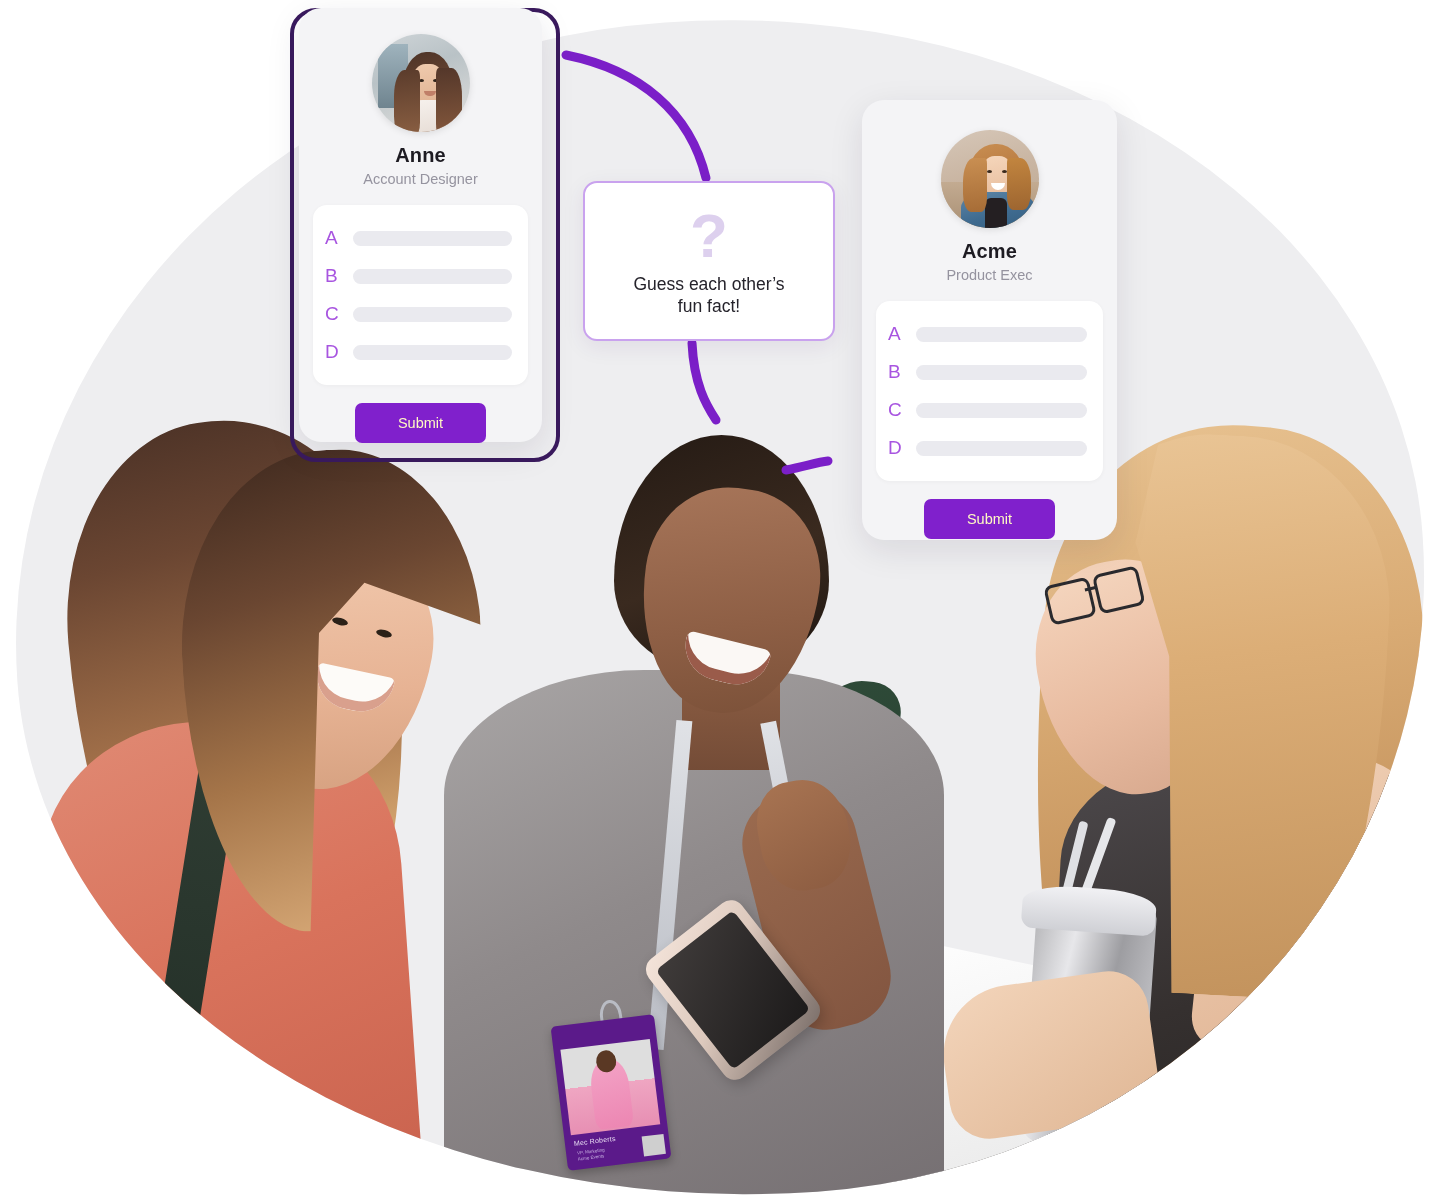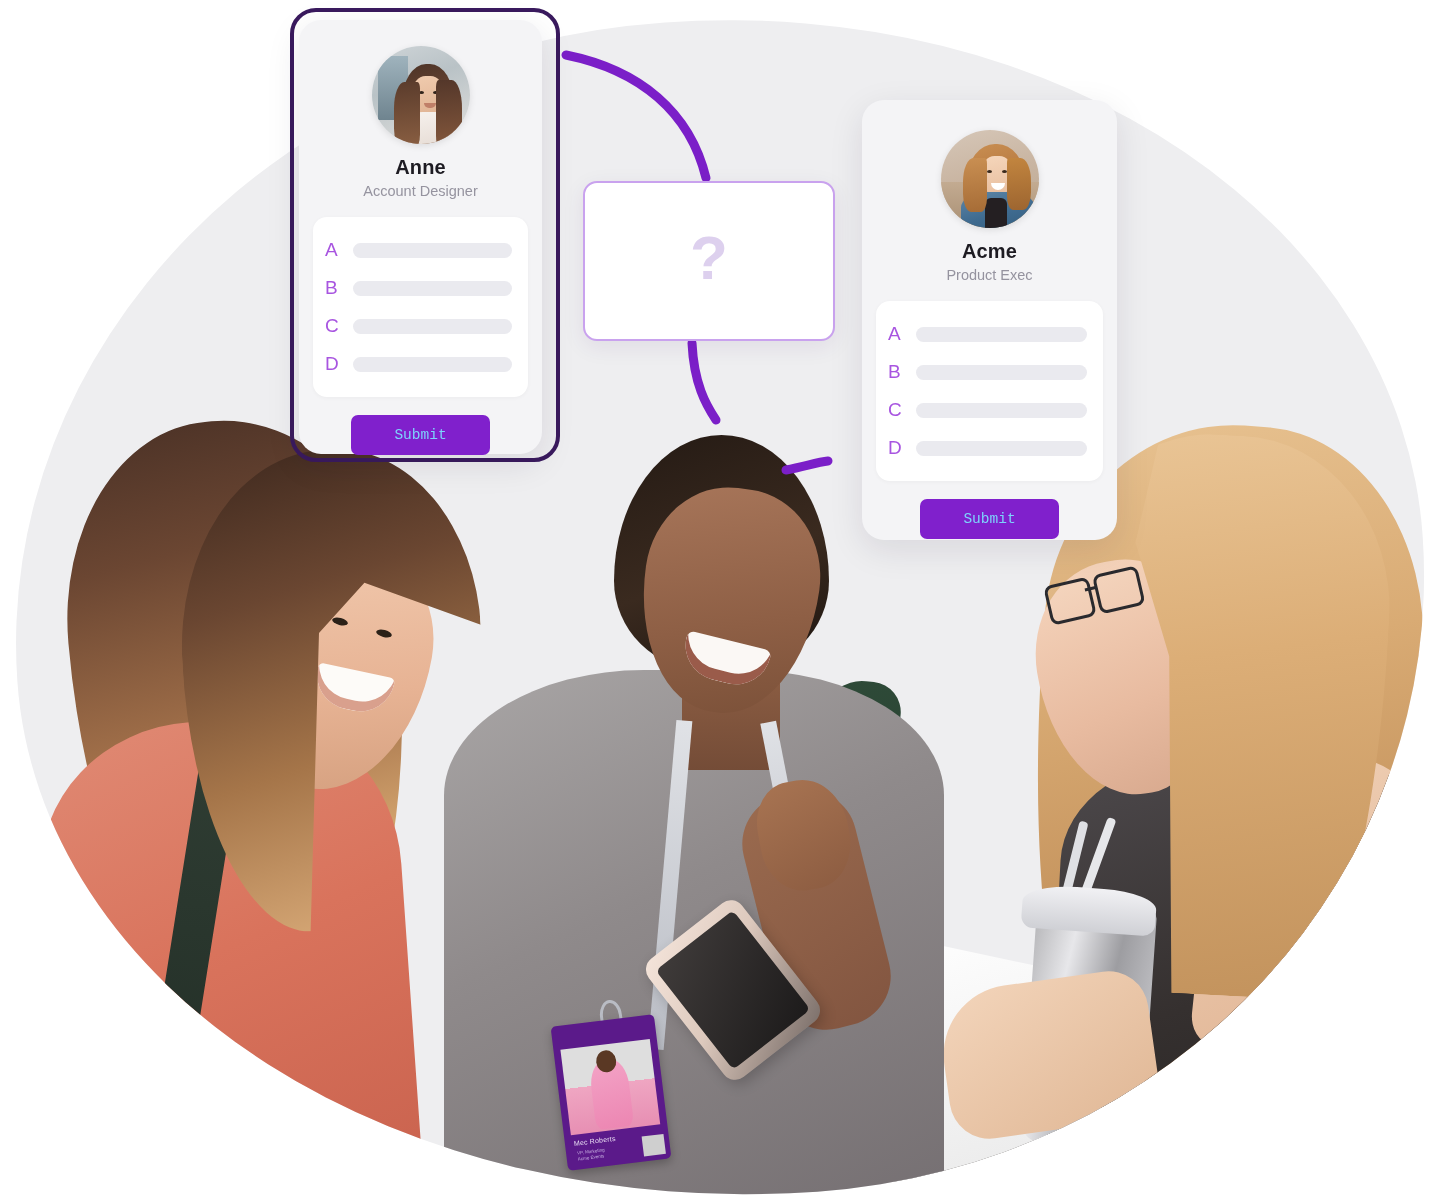--- a/index.html
+++ b/index.html
@@ -390,27 +390,27 @@
   .answer-bar {
     flex: 1;
     height: 15px;
     background: #eaeaef;
     border-radius: 8px;
   }
   .submit-wrap { text-align: center; margin-top: 18px; padding-bottom: 22px; }
   .submit-btn {
     display: inline-block;
     background: #8020cc;
-    color: #7dd3fc;
+    color: #fef9c3;
     font-size: 14.5px;
     border: none;
     border-radius: 7px;
     padding: 12px 43px;
     cursor: pointer;
-    font-family: Liberation Mono, monospace;
+    font-family: Liberation Sans, sans-serif;
   }
 
   
   .prompt-bubble {
     position: absolute;
     left: 583px; top: 181px;
     width: 248px; height: 156px;
     background: #ffffff;
     border: 2px solid #c9a2ee;
     border-radius: 14px;
@@ -518,21 +518,21 @@
   </div>
 
   <svg class="connector-svg" viewBox="0 0 1440 1197">
     <path d="M566,55 C640,70 690,112 706,178" fill="none" stroke="#7b1fc8" stroke-width="9" stroke-linecap="round"></path>
     <path d="M692,343 C694,384 706,405 716,420" fill="none" stroke="#7b1fc8" stroke-width="9" stroke-linecap="round"></path>
     <path d="M786,470 C806,466 818,462 828,461" fill="none" stroke="#7b1fc8" stroke-width="9" stroke-linecap="round"></path>
   </svg>
 
   <div class="card-outline" style="left:290px;top:8px;width:262px;height:446px;"></div>
 
-  <div class="quiz-card" id="card-anne" style="left:299px;top:20px;width:243px;height:434px;">
+  <div class="quiz-card" id="card-anne" style="left:299px;top:8px;width:243px;height:434px;">
 
     <div class="avatar" style="width:98px;height:98px;margin-top:26px;">
       <div class="av-bg" style="background:linear-gradient(160deg,#cfd5d8 0%,#b9c2c6 38%,#e4e2df 100%);"></div>
       <div class="av-el" style="left:6px;top:10px;width:30px;height:64px;background:linear-gradient(180deg,#9fb3bd,#6f848f);"></div>
       <div class="av-el" style="left:30px;top:18px;width:52px;height:84px;background:linear-gradient(165deg,#4c3327 0%,#6c4733 48%,#8d5f41 100%);border-radius:46% 46% 30% 30%;"></div>
       <div class="av-el" style="left:40px;top:30px;width:32px;height:40px;background:linear-gradient(170deg,#f0cbae,#dfb292);border-radius:46% 46% 54% 54%;"></div>
       <div class="av-el" style="left:47px;top:45px;width:5px;height:3px;background:#30231a;border-radius:50%;"></div>
       <div class="av-el" style="left:61px;top:45px;width:5px;height:3px;background:#30231a;border-radius:50%;"></div>
       <div class="av-el" style="left:52px;top:57px;width:12px;height:5px;background:#c07f68;border-radius:0 0 8px 8px;"></div>
       <div class="av-el" style="left:26px;top:66px;width:62px;height:40px;background:linear-gradient(170deg,#f7f2ee,#e3d8d0);border-radius:40% 40% 0 0;"></div>
@@ -562,20 +562,24 @@
       </div>
     </div>
 
     <div class="submit-wrap">
       <button class="submit-btn">Submit</button>
     </div>
   </div>
 
   <div class="prompt-bubble">
     <div class="qmark">?</div>
+    <div class="prompt-text">
+      <div>Guess each other’s</div>
+      <div>fun fact!</div>
+    </div>
   </div>
 
   <div class="quiz-card" id="card-jess" style="left:862px;top:100px;width:255px;height:440px;">
 
     <div class="avatar" style="width:98px;height:98px;margin-top:30px;">
       <div class="av-bg" style="background:linear-gradient(165deg,#d6c7b8 0%,#c9b5a2 45%,#b9a68f 100%);"></div>
       <div class="av-el" style="left:0;top:52px;width:98px;height:46px;background:linear-gradient(180deg,#c3ab91,#a88f74);"></div>
       <div class="av-el" style="left:26px;top:14px;width:58px;height:74px;background:linear-gradient(165deg,#c98f52 0%,#b87a41 45%,#96602f 100%);border-radius:48% 48% 34% 34%;"></div>
       <div class="av-el" style="left:40px;top:26px;width:32px;height:40px;background:linear-gradient(170deg,#f5d6bb,#e7bd9d);border-radius:46% 46% 54% 54%;"></div>
       <div class="av-el" style="left:46px;top:40px;width:5px;height:3px;background:#3a2a1d;border-radius:50%;"></div>

